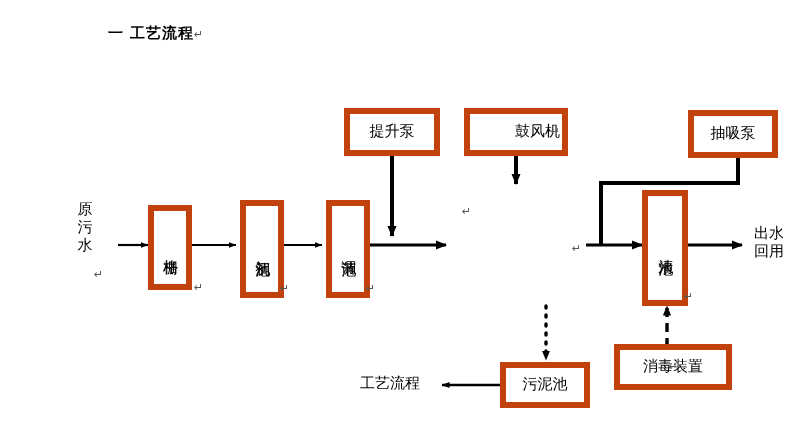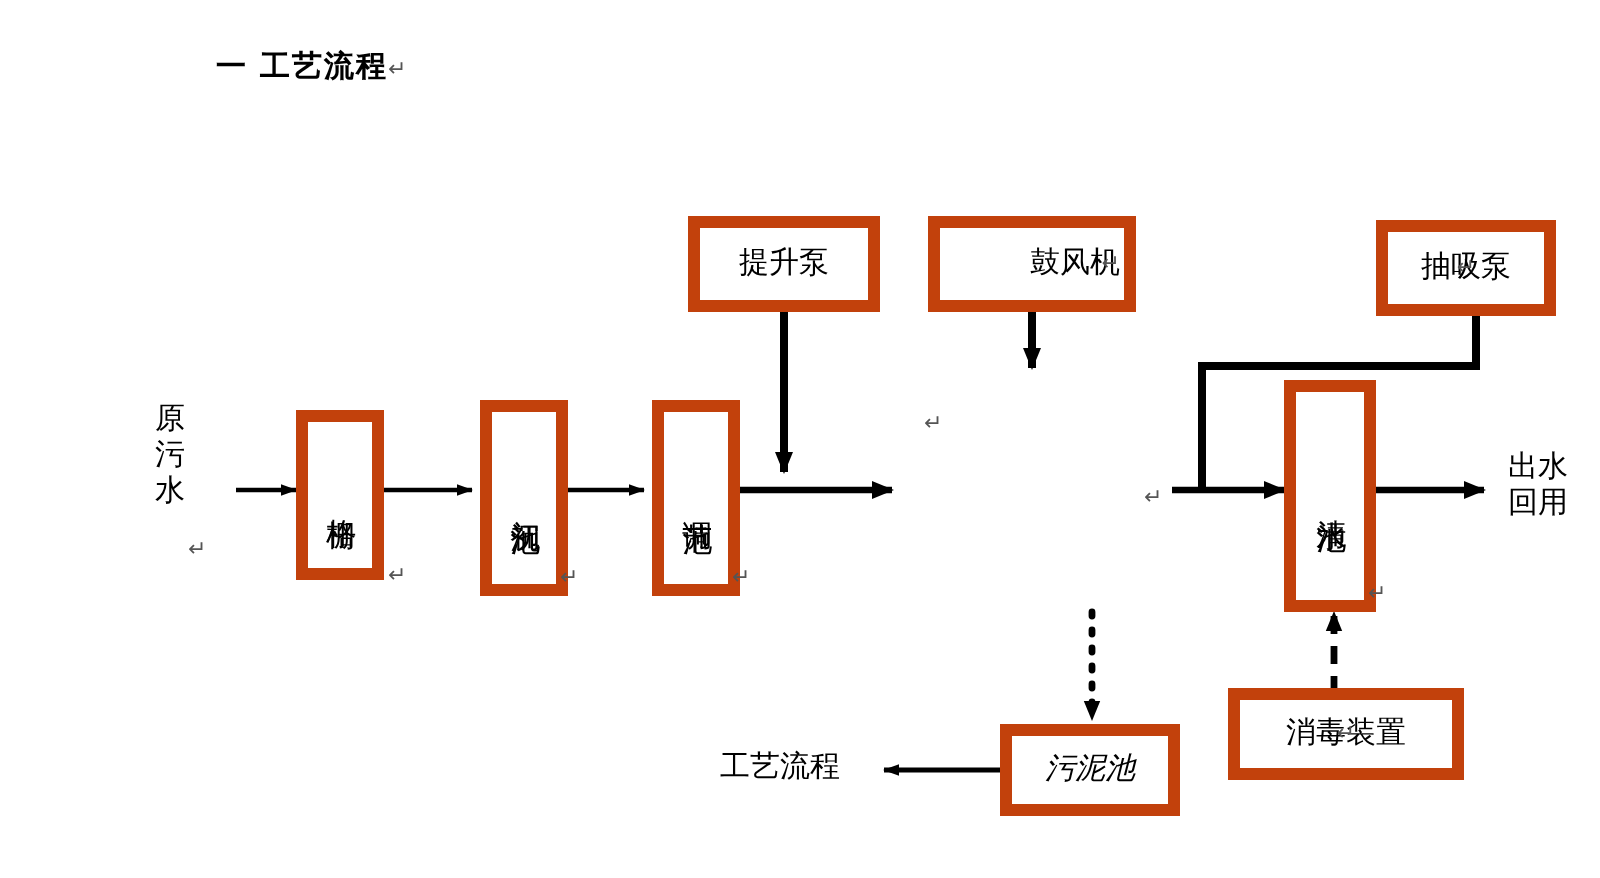--- a/index.html
+++ b/index.html
@@ -159,21 +159,21 @@
   </div>
 
   <span class="mark" style="left:414px; top:205px;">↵</span>
   <span class="mark" style="left:524px; top:242px;">↵</span>
 
   <div class="box vertical" style="left:594px; top:190px; width:46px; height:116px;">
     <span>清水池</span>
   </div>
   <span class="mark" style="left:636px; top:290px;">↵</span>
 
-  <div class="box" style="left:452px; top:362px; width:90px; height:46px;font-style:italic;">
+  <div class="box" style="left:452px; top:362px; width:90px; height:46px;">
     <span>污泥池</span>
   </div>
 
   <div class="box" style="left:566px; top:344px; width:118px; height:46px;">
     <span>消毒装置</span>
       <span class="mark">↵</span>
   </div>
 
   <div class="freetext" style="left:290px; top:374px; width:104px;">工艺流程</div>
 

